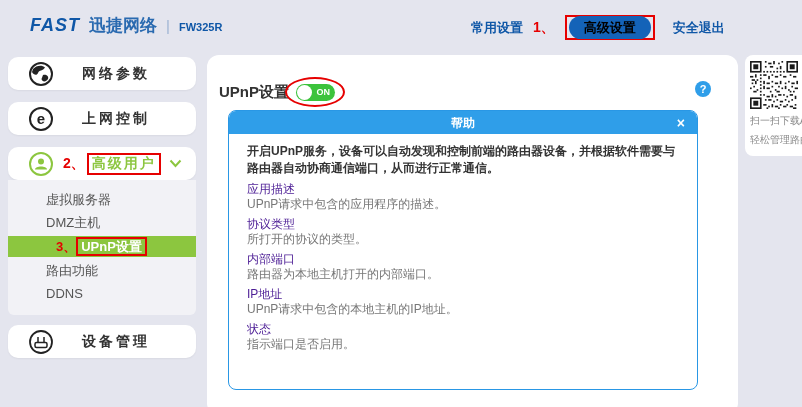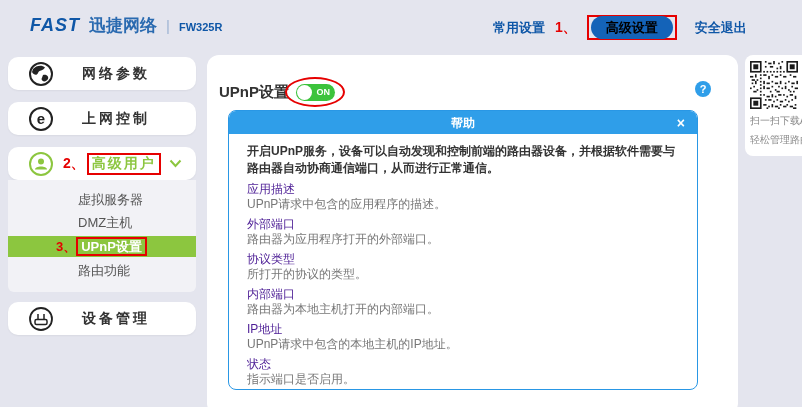--- a/index.html
+++ b/index.html
@@ -12,21 +12,21 @@
   }
   .page { position:relative; width:802px; height:407px; overflow:hidden; }
 
   
   .logo-row { position:absolute; left:30px; top:13px; display:flex; align-items:baseline; gap:9px; }
   .logo-fast { color:#0f57a7; font-size:18px; font-weight:bold; font-style:italic; letter-spacing:1px; line-height:24px;}
   .logo-brand { color:#2a6ab0; font-size:17px; font-weight:bold; }
   .logo-sep { color:#9db4d4; font-size:15px; }
   .logo-model { color:#0f57a7; font-size:11px; font-weight:bold; }
 
-  .top-nav { position:absolute; left:493px; top:15px; display:flex; align-items:center; gap:10px; }
+  .top-nav { position:absolute; left:471px; top:15px; display:flex; align-items:center; gap:10px; }
   .nav-link { color:#0f57a7; font-size:13px; font-weight:bold; cursor:pointer; }
   .step-red { color:#e60000; font-size:14px; font-weight:bold; }
   .anno-box { border:2px solid #e60000; padding:1px 2px; }
   .nav-pill { background:#1463b8; color:#000000; border-radius:13px; padding:4px 15px; font-size:13px; font-weight:bold; cursor:pointer; }
   .nav-exit { margin-left:8px; }
 
   
   .sidebar { position:absolute; left:8px; top:57px; width:188px; }
   .side-pill {
     background:#fff; border-radius:10px; height:33px; margin-bottom:12px;
@@ -34,21 +34,21 @@
     box-shadow:0 1px 2px rgba(0,0,0,0.05); cursor:pointer;
   }
   .side-icon { width:26px; height:26px; flex:0 0 26px; }
   .side-label { font-size:14px; font-weight:bold; color:#333; letter-spacing:3px; margin-left:28px; }
   .side-pill.adv { margin-bottom:0; }
   .side-pill.adv .step-red { margin-left:9px; }
   .green-label { color:#8cc63f; border:2px solid #e60000; padding:0 3px; margin-left:2px; font-size:14px; font-weight:bold; letter-spacing:2px; }
   .chevron { margin-left:auto; margin-right:14px; width:13px; height:9px; }
 
   .submenu { background:#f2f2f6; padding:8px 0 10px 0; margin-bottom:10px; border-radius:0 0 6px 6px; }
-  .sub-item { padding-left:70px; height:23px; line-height:23px; font-size:13px; color:#555; cursor:pointer; }
+  .sub-item { padding-left:38px; height:23px; line-height:23px; font-size:13px; color:#555; cursor:pointer; }
   .sub-item.active {
     background:#8cc63f; height:21px; margin:2px 0; padding-left:48px;
     display:flex; align-items:center;
   }
   .sub-item.active .step-red { font-size:13px; }
   .boxed-white { border:2px solid #e60000; padding:0 3px; color:#fff; font-weight:bold; font-size:13px; line-height:15px; }
 
   
   .main-card { position:absolute; left:207px; top:55px; width:531px; height:360px; background:#fff; border-radius:12px; }
   .main-title-row { position:absolute; left:12px; top:28px; display:flex; align-items:center; }
@@ -129,20 +129,21 @@
     </div>
 
     <div class="submenu">
       <div class="sub-item">虚拟服务器</div>
       <div class="sub-item">DMZ主机</div>
       <div class="sub-item active">
         <span class="step-red">3、</span>
         <span class="boxed-white">UPnP设置</span>
       </div>
       <div class="sub-item">路由功能</div>
+      <div class="sub-item">DDNS</div>
     </div>
 
     <div class="side-pill">
       <svg class="side-icon" viewBox="0 0 26 26">
         <circle cx="13" cy="13" r="11" fill="none" stroke="#222" stroke-width="1.8"></circle>
         <rect x="7" y="13.5" width="12" height="5" rx="1.5" fill="none" stroke="#222" stroke-width="1.5"></rect>
         <line x1="10" y1="13" x2="10" y2="8" stroke="#222" stroke-width="1.5"></line>
         <line x1="16" y1="13" x2="16" y2="8" stroke="#222" stroke-width="1.5"></line>
       </svg>
       <span class="side-label">设备管理</span>
@@ -167,24 +168,20 @@
       <div class="dialog-header">
         <span>帮助</span>
         <span class="dialog-close">×</span>
       </div>
       <div class="dialog-body">
         <div class="intro">开启UPnP服务，设备可以自动发现和控制前端的路由器设备，并根据软件需要与路由器自动协商通信端口，从而进行正常通信。</div>
 
         <div class="sec">
           <div class="sec-h">应用描述</div>
           <div class="sec-b">UPnP请求中包含的应用程序的描述。</div>
-        </div>
-        <div class="sec">
-          <div class="sec-h">外部端口</div>
-          <div class="sec-b">路由器为应用程序打开的外部端口。</div>
         </div>
         <div class="sec">
           <div class="sec-h">协议类型</div>
           <div class="sec-b">所打开的协议的类型。</div>
         </div>
         <div class="sec">
           <div class="sec-h">内部端口</div>
           <div class="sec-b">路由器为本地主机打开的内部端口。</div>
         </div>
         <div class="sec">

